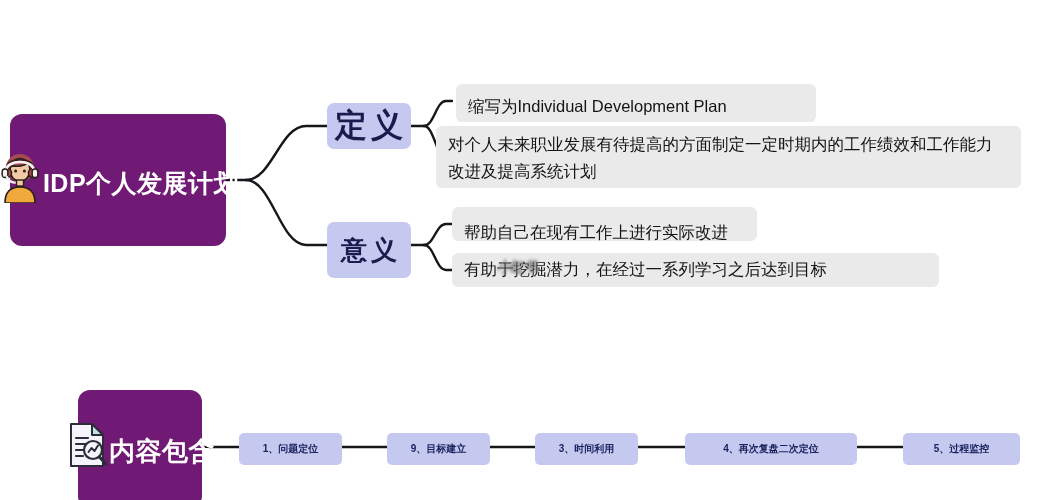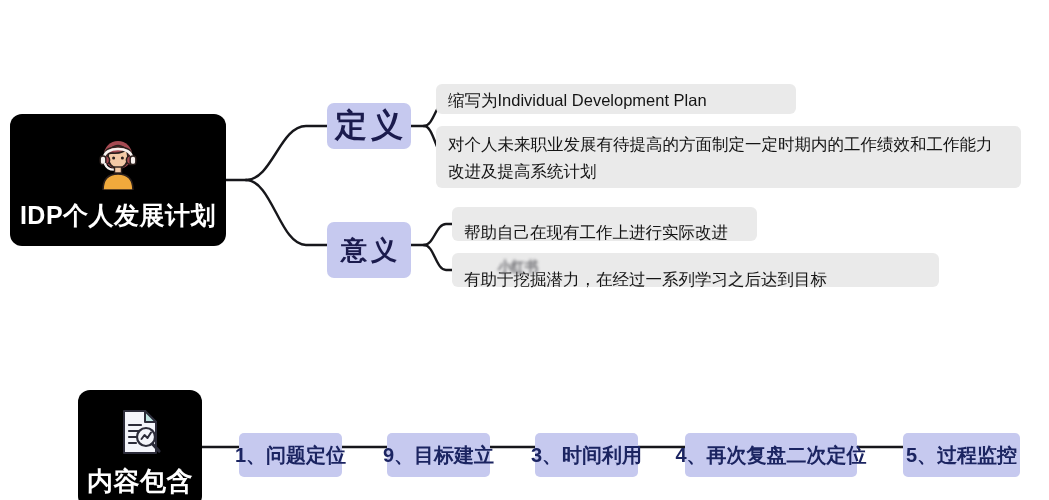--- a/index.html
+++ b/index.html
@@ -32,25 +32,25 @@
   svg.links path, svg.links line {
     fill: none;
     stroke: #17171b;
     stroke-width: 2.4;
     stroke-linecap: round;
   }
 
   
   .root-node {
     position: absolute;
-    background: #000000;
+    background: #701a75;
     border-radius: 12px;
     box-sizing: border-box;
     display: flex;
-    flex-direction: column;
+    flex-direction: row;
     align-items: center;
     justify-content: center;
   }
   #root-idp {
     left: 10px;
     top: 114px;
     width: 216px;
     height: 132px;
     padding-top: 6px;
   }
@@ -104,34 +104,34 @@
   .leaf {
     position: absolute;
     background: #eaeaea;
     border-radius: 6px;
     color: #141414;
     font-size: 16.5px;
     line-height: 27px;
     box-sizing: border-box;
     padding: 5px 13px 5px 12px;
   }
-  #leaf-abbr   { left: 436px; top: 84px;  width: 360px; height: 30px; padding-top: 3px; }
+  #leaf-abbr   { left: 456px; top: 84px;  width: 360px; height: 38px; padding-top: 9px; }
   #leaf-def    { left: 436px; top: 126px; width: 585px; height: 62px; }
   #leaf-help   { left: 452px; top: 207px; width: 305px; height: 34px; padding-top: 12px; }
-  #leaf-potent { left: 452px; top: 253px; width: 487px; height: 34px; padding-top: 13px; }
+  #leaf-potent { left: 452px; top: 253px; width: 487px; height: 34px; padding-top: 3px; }
 
   
   .step {
     position: absolute;
     top: 433px;
-    height: 44px;
+    height: 32px;
     background: #c6c9ef;
     border-radius: 5px;
     color: #1b2461;
-    font-size: 20px;
+    font-size: 10px;
     font-weight: bold;
     display: flex;
     align-items: center;
     justify-content: center;
     box-sizing: border-box;
     padding: 12px 9px;
     white-space: nowrap;
   }
   #step-1 { left: 239px; width: 103px; }
   #step-2 { left: 387px; width: 103px; }

